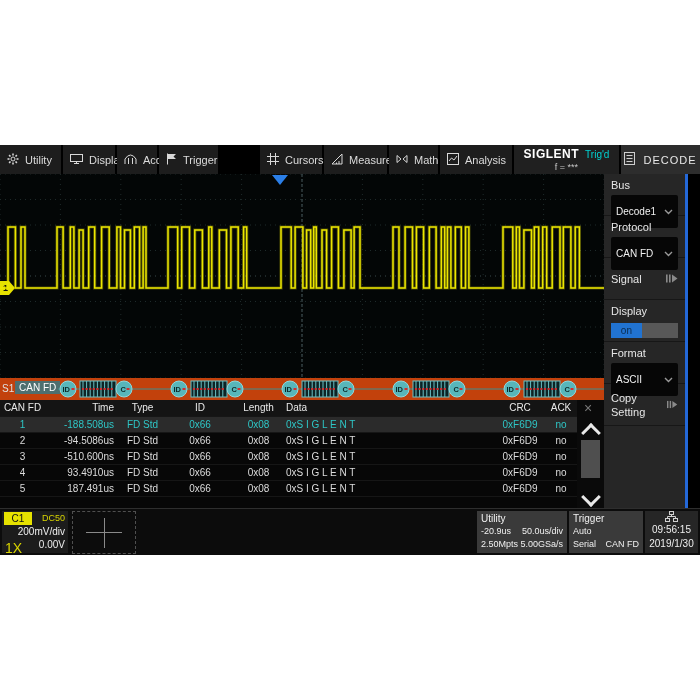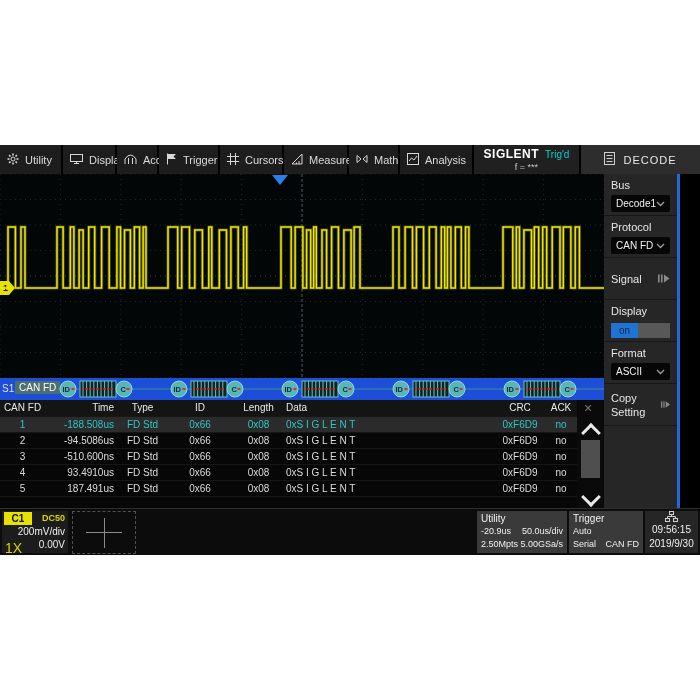--- a/index.html
+++ b/index.html
@@ -18,66 +18,66 @@
   .trigd{color:#00d2d2;font-size:10px;}
   .freq{color:#c8c8c8;font-size:9px;margin-top:1px;}
   .decode-header{flex:1;height:100%;background:#2d2d2d;display:flex;align-items:center;justify-content:center;gap:8px;
                  color:#e8e8e8;font-size:11px;letter-spacing:1px;}
 
   
   .grid-area{position:absolute;top:29px;left:0;width:604px;height:204px;background:#030606;}
   .grid-area svg{position:absolute;left:0;top:0;}
 
   
-  .bus-row{position:absolute;top:233px;left:0;width:604px;height:22px;background:#1d4ed8;}
+  .bus-row{position:absolute;top:233px;left:0;width:604px;height:22px;background:#c2410c;}
   .bus-src{position:absolute;left:2px;top:5px;color:#e0e0e0;font-size:10px;}
   .bus-proto{position:absolute;left:15px;top:3px;background:#4e6f6f;color:#fff;font-size:10px;padding:1px 4px;}
   .bus-row svg{position:absolute;left:0;top:0;}
 
   
   .dtable{position:absolute;top:255px;left:0;width:604px;height:108px;background:#070707;font-size:10px;color:#dcdcdc;}
   .trow{display:flex;height:15px;line-height:15px;border-bottom:1px solid #161616;width:577px;}
   .trow.hrow{height:16px;line-height:16px;color:#e8e8e8;background:#141414;}
   .trow.sel{background:#2b2b2b;color:#2ec6c6;}
   .tcell{box-sizing:border-box;overflow:hidden;white-space:nowrap;}
   .scrollcol{position:absolute;right:0;top:0;width:27px;height:108px;background:#0a0a0a;}
   .closex{position:absolute;top:0px;left:7px;color:#7a7a7a;font-size:14px;line-height:16px;}
   .chev{position:absolute;left:7px;width:11px;height:11px;border-left:3px solid #e8e8e8;border-top:3px solid #e8e8e8;}
   .chev.up{top:26px;transform:rotate(45deg);}
   .chev.down{top:90px;transform:rotate(225deg);}
   .thumb{position:absolute;left:4px;top:40px;width:19px;height:38px;background:#4f4f4f;}
 
   
   .bottombar{position:absolute;top:363px;left:0;width:700px;height:47px;background:#0c0c0c;border-top:1px solid #2e2e2e;box-sizing:border-box;}
   .chbox{position:absolute;left:2px;top:2px;width:66px;height:42px;background:#1c1c1c;font-size:10px;}
-  .c1badge{position:absolute;left:2px;top:1px;width:28px;height:13px;background:#e6e200;color:#111;font-weight:bold;
+  .c1badge{position:absolute;left:2px;top:1px;width:28px;height:13px;background:#e6e200;color:#111;font-weight:normal;
            text-align:center;line-height:13px;font-size:10px;}
-  .dc50{position:absolute;right:3px;top:2px;color:#d8d400;font-size:9px;font-weight:bold;}
+  .dc50{position:absolute;right:3px;top:2px;color:#d8d400;font-size:9px;font-weight:normal;}
   .vdiv{position:absolute;right:3px;top:15px;color:#eee;}
   .probe{position:absolute;left:3px;top:29px;color:#d8d400;font-size:14px;}
   .offset{position:absolute;right:3px;top:28px;color:#eee;text-align:right;}
   .addbox{position:absolute;left:72px;top:2px;width:62px;height:41px;border:1px dashed #4f4f4f;}
   .plus-h{position:absolute;left:13px;top:20px;width:36px;height:1px;background:#8a8a8a;}
   .plus-v{position:absolute;left:31px;top:6px;width:1px;height:30px;background:#8a8a8a;}
   .infobox{position:absolute;top:2px;height:42px;background:#3a3a3a;color:#f0f0f0;font-size:9px;padding:1px 4px;box-sizing:border-box;}
   .tbbox{left:477px;width:90px;}
   .trbox{left:569px;width:74px;}
   .ib-title{font-size:10px;line-height:13px;}
   .ib-row{display:flex;justify-content:space-between;line-height:13px;}
   .dtbox{position:absolute;left:645px;top:2px;width:53px;height:42px;background:#262626;color:#eee;font-size:10px;text-align:center;}
   .dtbox .neticon{height:12px;}
   .dtbox div{line-height:14px;}
 
   
-  .sidebar{position:absolute;left:604px;top:29px;width:76px;height:334px;background:#262626;box-sizing:border-box;}
+  .sidebar{position:absolute;left:604px;top:29px;width:84px;height:334px;background:#262626;box-sizing:border-box;}
   .sb-strip{position:absolute;right:0;top:0;width:3px;height:334px;background:#2468d8;}
   .sb-sec{height:42px;box-sizing:border-box;border-bottom:1px solid #171717;padding:4px 10px 0 7px;}
   .sb-label{color:#e6e6e6;font-size:11px;line-height:14px;}
   .sb-dd{margin-top:3px;height:17px;background:#060606;border-radius:2px;color:#f0f0f0;font-size:10px;
-         display:flex;align-items:center;justify-content:space-between;padding:0 5px;}
+         display:flex;align-items:center;justify-content:space-between;padding:8px 5px;}
   .sb-item{height:42px;display:flex;align-items:center;justify-content:space-between;padding:0 10px 0 7px;box-sizing:border-box;border-bottom:1px solid #171717;}
   .sb-toggle{margin-top:5px;height:15px;display:flex;}
   .sb-toggle .on{width:46%;background:#2173d1;color:#0b2b4e;font-size:10px;text-align:center;line-height:15px;}
   .sb-toggle .off{flex:1;background:#585858;}
 </style>
 </head>
 <body>
 
 <div class="screen">
 
@@ -113,21 +113,21 @@
           </svg></span>
         <span>Acquire</span>
       </div>
       <div class="menu-item" style="width: 61px;">
         <span><svg width="11" height="12" viewBox="0 0 11 12">
             <line x1="1.5" y1="0.5" x2="1.5" y2="11.5" stroke="#d8d8d8"></line>
             <path d="M2 1 L10 1 L7.5 3.5 L10 6 L2 6 Z" fill="#d8d8d8"></path>
           </svg></span>
         <span>Trigger</span>
       </div>
-      <div class="menu-item" style="width: 64px;">
+      <div class="menu-item" style="width: 64px; margin-left: 40px;">
         <span><svg width="12" height="12" viewBox="0 0 12 12">
             <g stroke="#d8d8d8">
               <line x1="3.5" y1="0" x2="3.5" y2="12"></line>
               <line x1="8.5" y1="0" x2="8.5" y2="12"></line>
               <line x1="0" y1="3.5" x2="12" y2="3.5"></line>
               <line x1="0" y1="8.5" x2="12" y2="8.5"></line>
             </g>
           </svg></span>
         <span>Cursors</span>
       </div>
@@ -440,21 +440,21 @@
       </div>
     </div>
     <div class="dtbox">
       <div class="neticon"><svg width="13" height="11" viewBox="0 0 13 11">
             <rect x="4.5" y="0.5" width="4" height="3" fill="none" stroke="#d0d0d0"></rect>
             <rect x="0.5" y="7.5" width="4" height="3" fill="none" stroke="#d0d0d0"></rect>
             <rect x="8.5" y="7.5" width="4" height="3" fill="none" stroke="#d0d0d0"></rect>
             <path d="M6.5 3.5 V5.5 M2.5 7.5 V5.5 H10.5 V7.5" fill="none" stroke="#d0d0d0"></path>
           </svg></div>
       <div>09:56:15</div>
-      <div>2019/9/30</div>
+      <div>2019/1/30</div>
     </div>
   </div>
 
   <div class="sidebar">
     <div class="sb-sec">
       <div class="sb-label">Bus</div>
       <div class="sb-dd">
         <span>Decode1</span>
         <svg width="9" height="6" viewBox="0 0 9 6">
             <polyline points="1,1 4.5,4.5 8,1" fill="none" stroke="#9a9a9a" stroke-width="1.4"></polyline>

